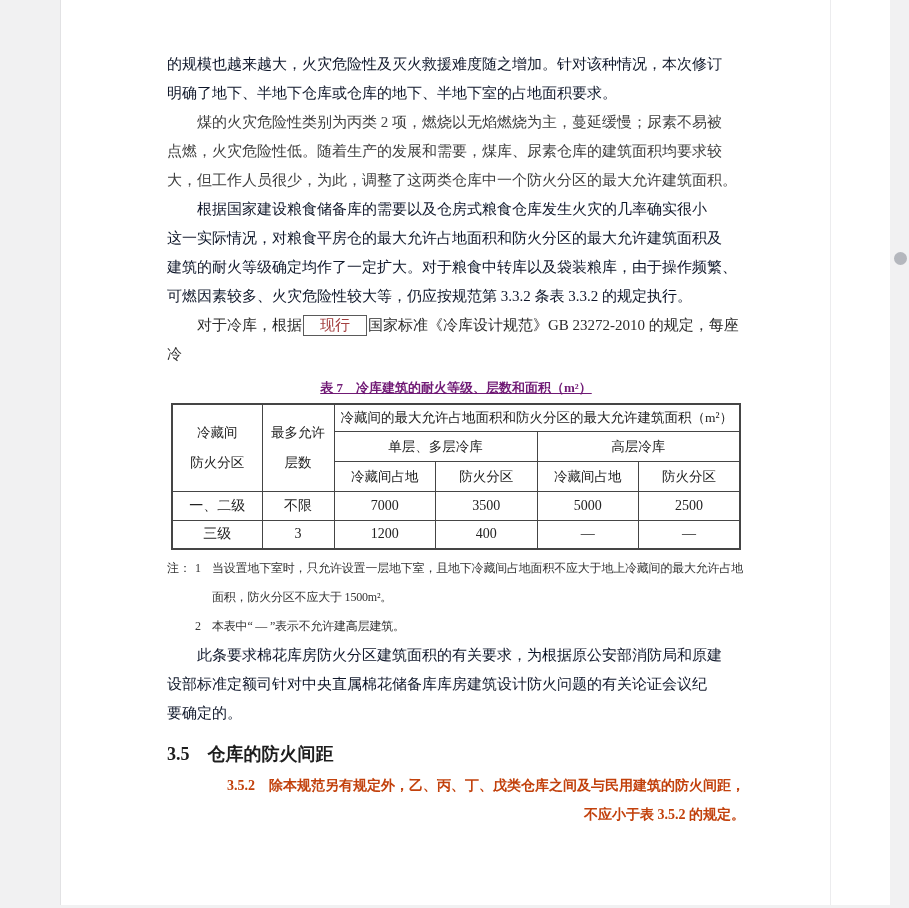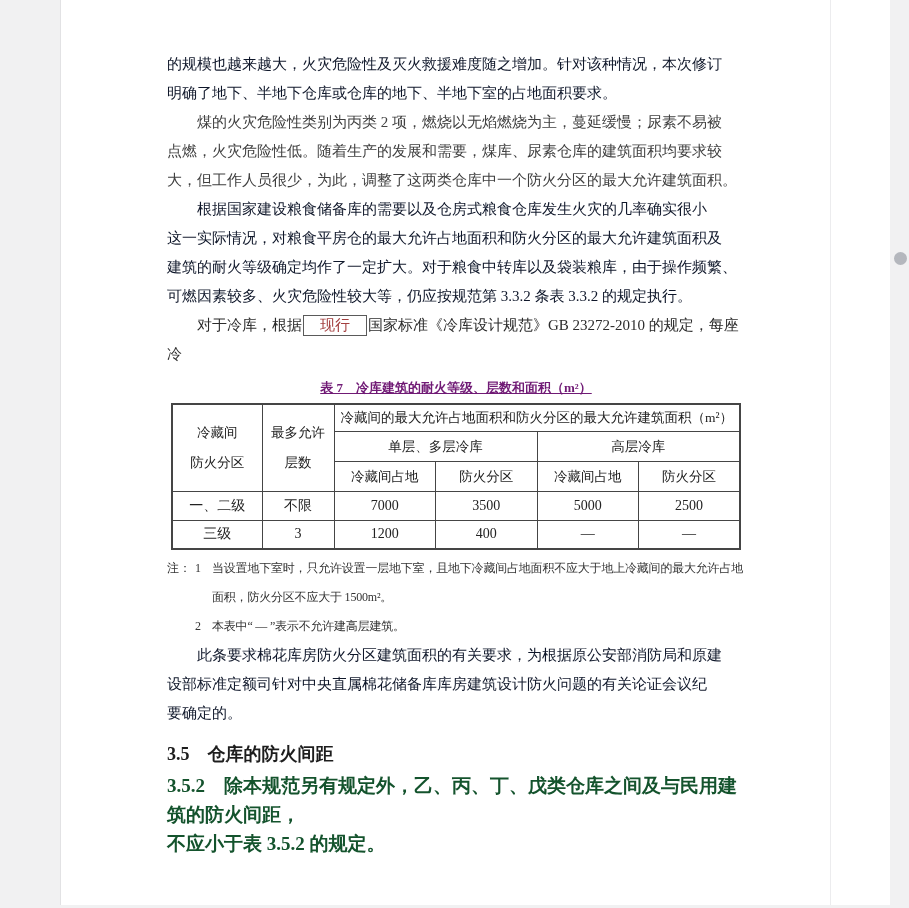--- a/index.html
+++ b/index.html
@@ -83,23 +83,23 @@
   .note-text {
     flex:1; font-size:12px; line-height:29px; color:#333;
     white-space:pre-line; letter-spacing:-0.2px;
   }
   .heading {
     text-align:left; font-weight:bold;
     font-size:18px; line-height:29px;
     margin-top:12px; color:#1d1d1d;
   }
   .clause {
-    font-weight:bold; color:#14532d;
-    font-size:19px; line-height:29px;
-    white-space:pre-line; margin-top:2px;
+    font-weight:bold; color:#c2410c;
+    font-size:14px; line-height:29px;
+    white-space:pre-line; margin-top:2px;text-align:right;
   }
 </style>
 </head>
 <body>
 
 <div class="canvas">
   <div class="scan-edge"></div>
 
   <div class="content">
 

